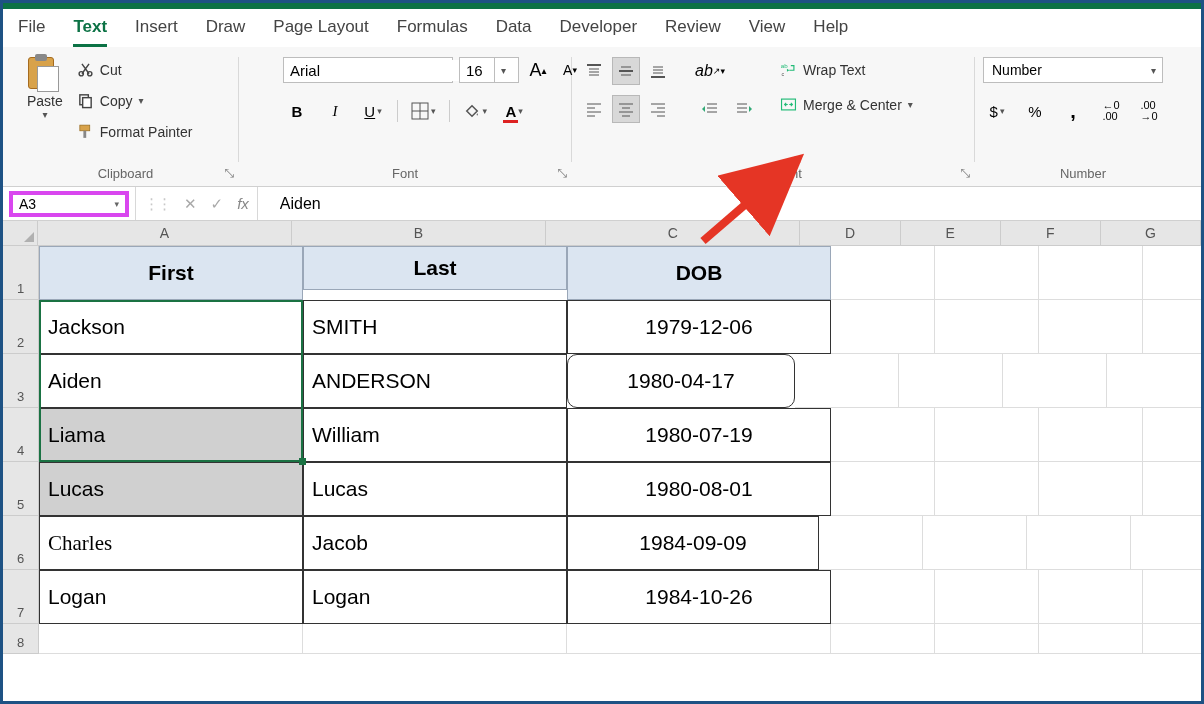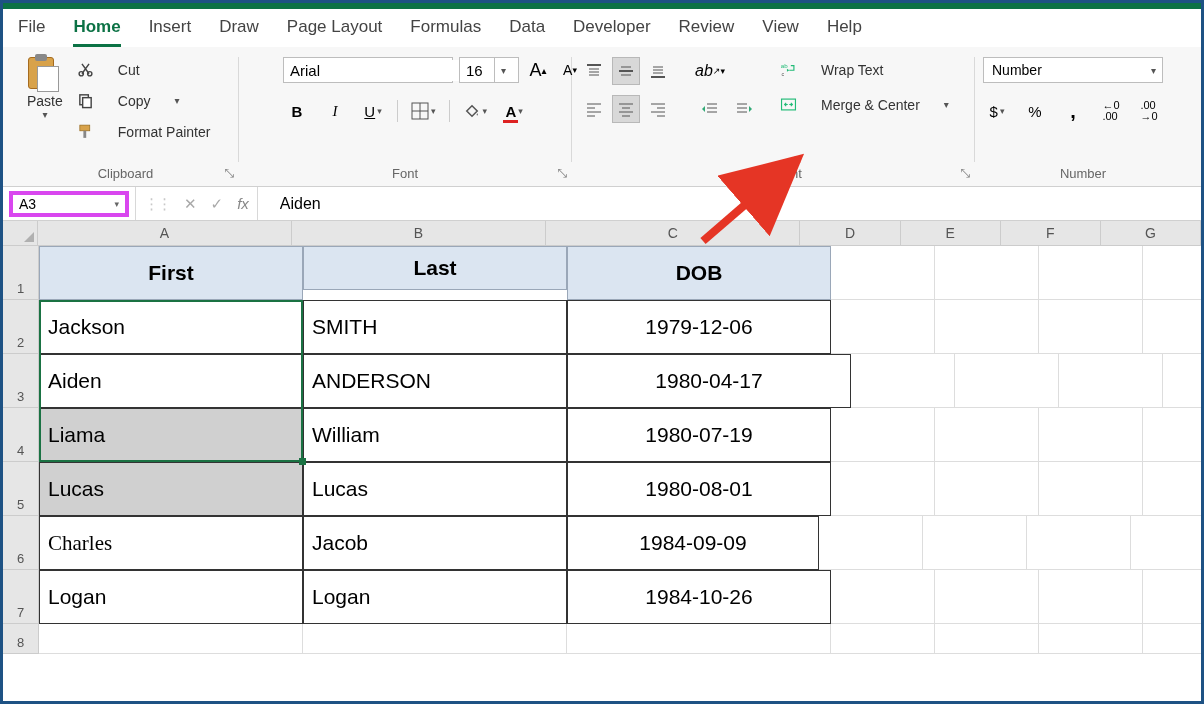--- a/index.html
+++ b/index.html
@@ -23,21 +23,21 @@
 
 
 .paste-big { display:flex; flex-direction:column; align-items:center; padding: 4px 6px; }
 .paste-big .icon { width: 34px; height: 36px; position: relative; }
 .clipboard-icon { width: 26px; height: 32px; background: #d8a24a; border:1px solid #a56b1f; border-radius: 3px; position: relative; }
 .clipboard-icon::before { content:""; position:absolute; top:-4px; left:6px; width:12px; height:7px; background:#888; border-radius:2px; }
 .clipboard-icon .sheet { position:absolute; left:8px; top:8px; width:22px; height:26px; background:#fff; border:1px solid #999; }
 .paste-big span.txt { font-size: 14px; color:#333; }
 .paste-big .dd { font-size:10px; color:#555; }
 
-.mini-btn { display:flex; align-items:center; gap:24px; font-size: 14px; color:#333; padding: 2px 4px; }
+.mini-btn { display:flex; align-items:center; gap:6px; font-size: 14px; color:#333; padding: 2px 4px; }
 .mini-btn svg,.mini-btn .ic { width:17px; height:17px; }
 
 
 .fontrow { display:flex; align-items:center; gap:6px;margin-left:36px; }
 .combo { display:flex; align-items:center; background:#fff; border:1px solid #bdbdbd; height:26px; }
 .combo input { border:none; outline:none; font-size:15px; padding: 2px 6px; }
 .combo .caret { width:18px; text-align:center; font-size:10px; color:#555; border-left:1px solid #bdbdbd; height:100%; display:flex; align-items:center; justify-content:center;}
 .sqbtn { width:26px; height:26px; display:flex; align-items:center; justify-content:center; font-size:15px; }
 .toolbtn { display:flex; align-items:center; justify-content:center; height:28px; min-width:28px; padding: 0 3px; font-size:15px; }
 .toolbtn .caret { font-size:9px; color:#555; margin-left:2px; }
@@ -88,21 +88,21 @@
 .grpdiv { width:1px; background:#d9d9d9; margin: 4px 0 22px 0; }
 .launcher-corner { font-size:12px; color:#7a7a7a; }
 </style>
 </head>
 <body>
 
 <div class="titlebar"></div>
 
 <div class="tabs" id="tabs">
     <div class="tab">File</div>
-    <div class="tab active">Home</div>
+    <div class="tab active">Text</div>
     <div class="tab">Insert</div>
     <div class="tab">Draw</div>
     <div class="tab">Page Layout</div>
     <div class="tab">Formulas</div>
     <div class="tab">Data</div>
     <div class="tab">Developer</div>
     <div class="tab">Review</div>
     <div class="tab">View</div>
     <div class="tab">Help</div>
   </div>
@@ -396,21 +396,21 @@
         <div class="cell tblcell" style="width: 264px; height: 54px;">SMITH</div>
         <div class="cell tblcell center" style="width: 264px; height: 54px;">1979-12-06</div>
         <div class="cell" style="width: 104px; height: 54px;"></div>
         <div class="cell" style="width: 104px; height: 54px;"></div>
         <div class="cell" style="width: 104px; height: 54px;"></div>
         <div class="cell" style="width: 104px; height: 54px;"></div>
       </div>
       <div class="cellrow">
         <div class="cell tblcell" style="width: 264px; height: 54px;">Aiden</div>
         <div class="cell tblcell" style="width: 264px; height: 54px;">ANDERSON</div>
-        <div class="cell tblcell center" style="width: 284px; height: 54px;">1980-04-17</div>
+        <div class="cell tblcell center" style="width: 228px; height: 54px; border-radius: 10px;">1980-04-17</div>
         <div class="cell" style="width: 104px; height: 54px;"></div>
         <div class="cell" style="width: 104px; height: 54px;"></div>
         <div class="cell" style="width: 104px; height: 54px;"></div>
         <div class="cell" style="width: 104px; height: 54px;"></div>
       </div>
       <div class="cellrow">
         <div class="cell tblcell sel" style="width: 264px; height: 54px;">Liama</div>
         <div class="cell tblcell" style="width: 264px; height: 54px;">William</div>
         <div class="cell tblcell center" style="width: 264px; height: 54px;">1980-07-19</div>
         <div class="cell" style="width: 104px; height: 54px;"></div>

